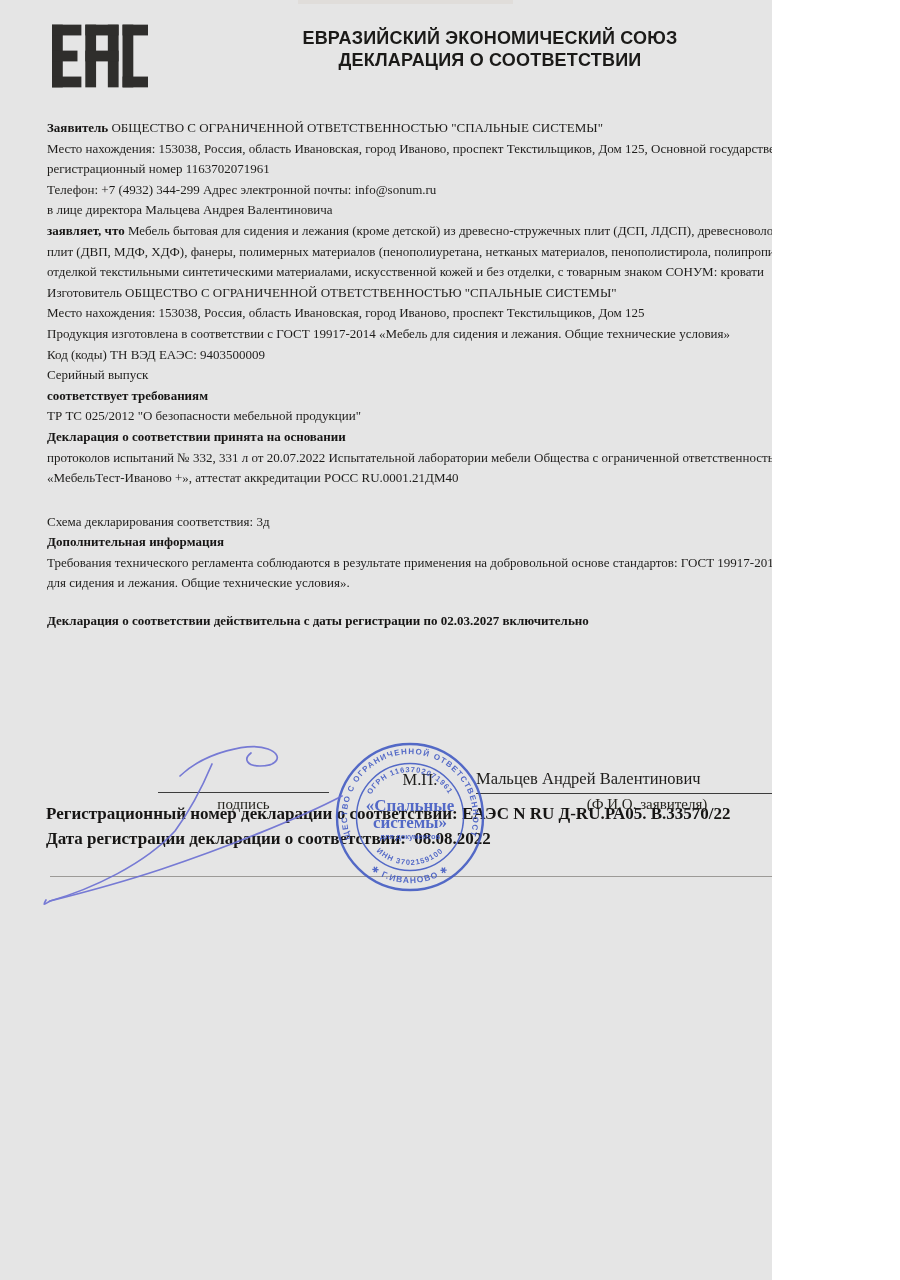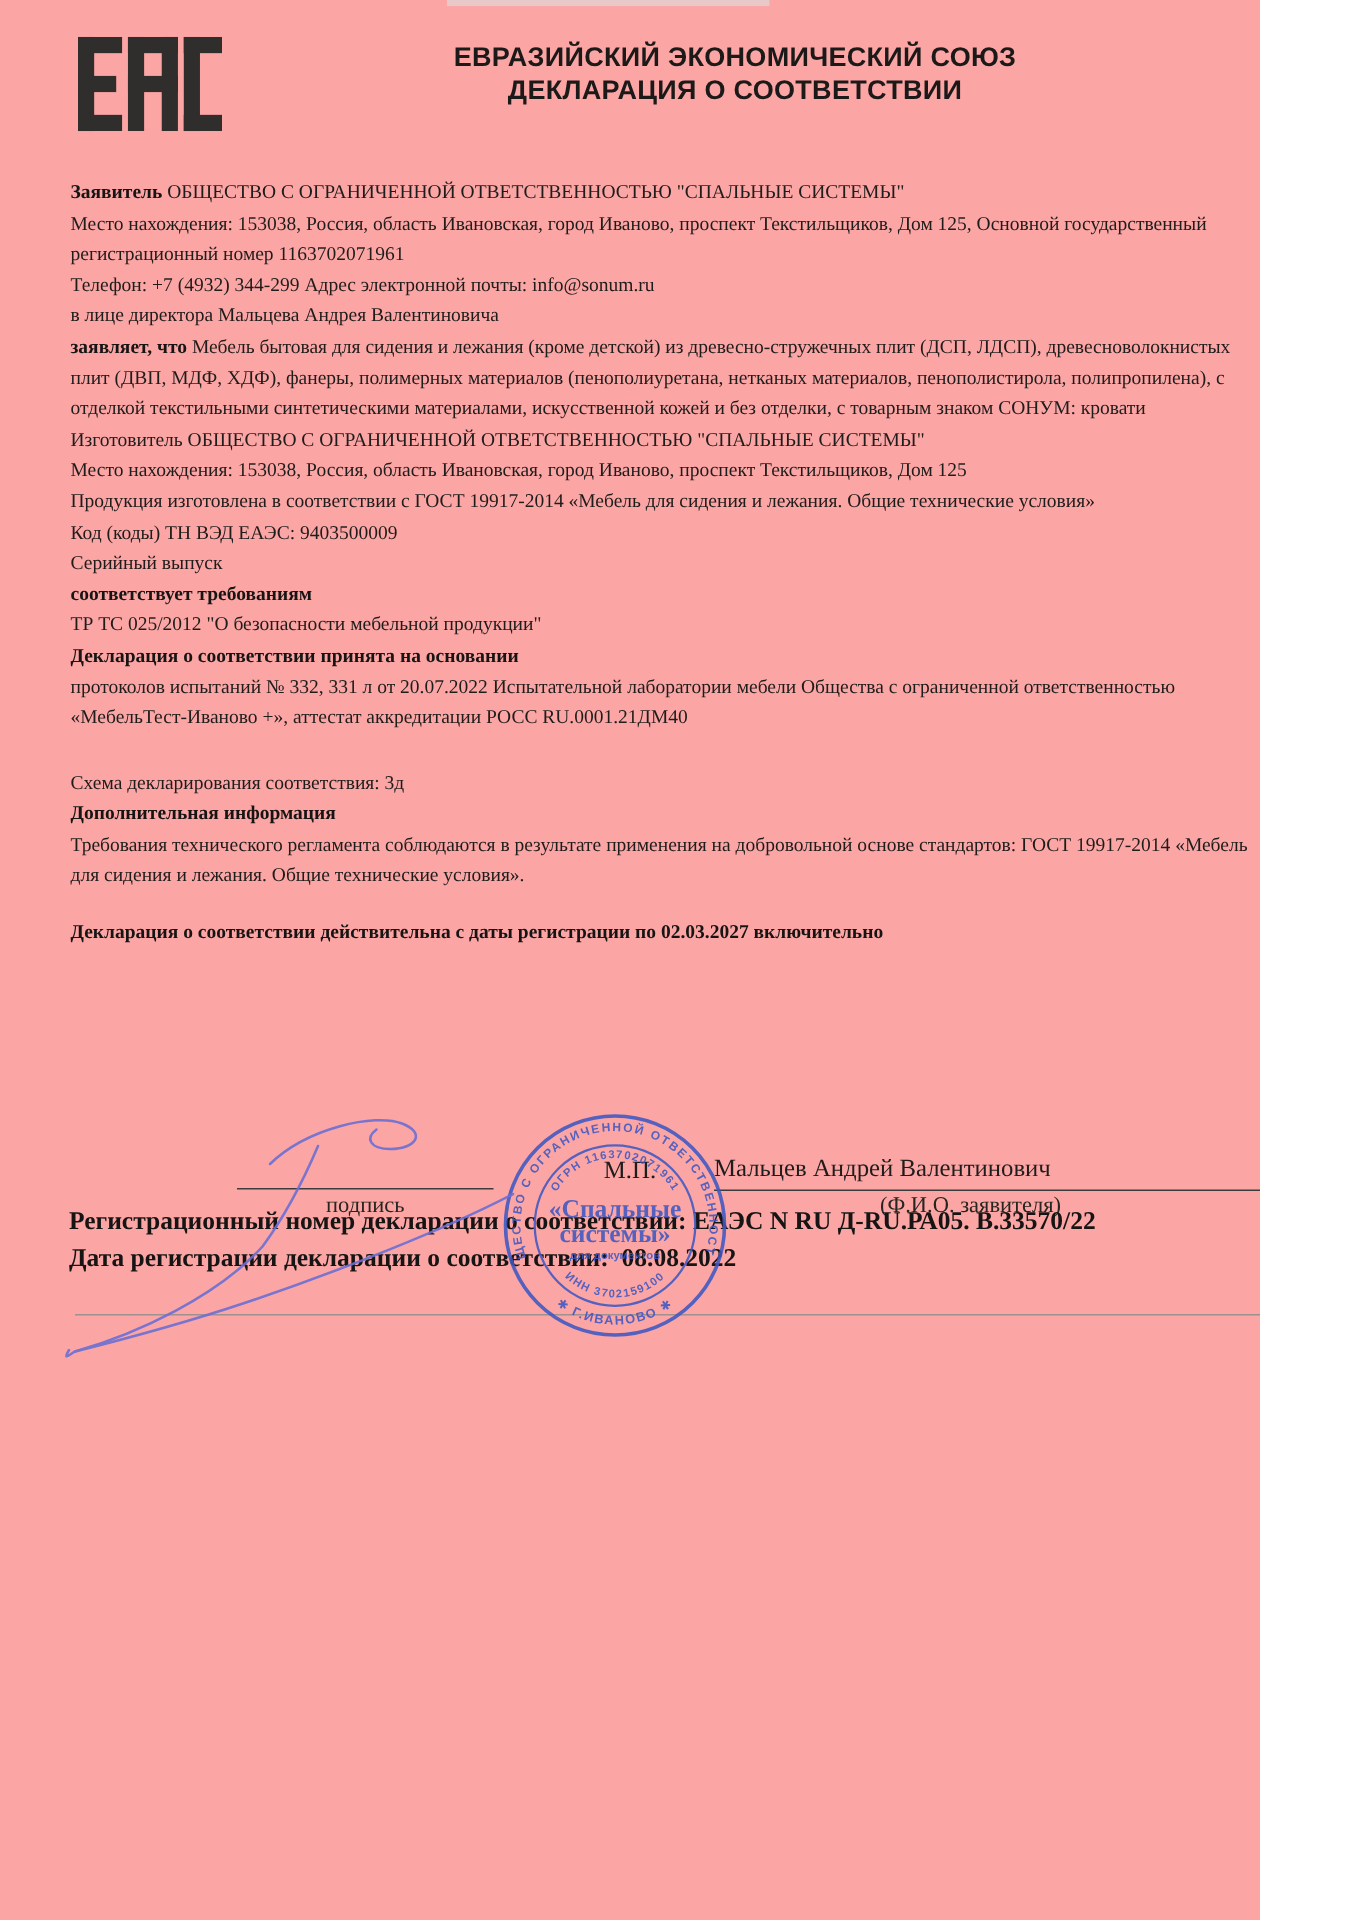--- a/index.html
+++ b/index.html
@@ -1,19 +1,19 @@
 <!DOCTYPE html>
 <html><head>
 <meta charset="utf-8">
 <style>
   html,body{margin:0;padding:0;}
   .page{
     position:relative;
-    width:840px;height:1280px;
-    background:#fca5a5;
+    width:772px;height:1280px;
+    background:#e5e5e5;
     overflow:hidden;
     font-family:"Liberation Serif","DejaVu Serif",serif;
     color:#1e1d1b;
   }
   .scan-artifact{position:absolute;left:298px;top:0;width:215px;height:4px;background:#dedad5;opacity:.7;}
   .eac-logo{position:absolute;left:52px;top:24px;width:96px;height:64px;}
   .header{
     position:absolute;left:130px;top:27px;width:720px;
     text-align:center;
     font-family:"Liberation Sans","DejaVu Sans",sans-serif;

